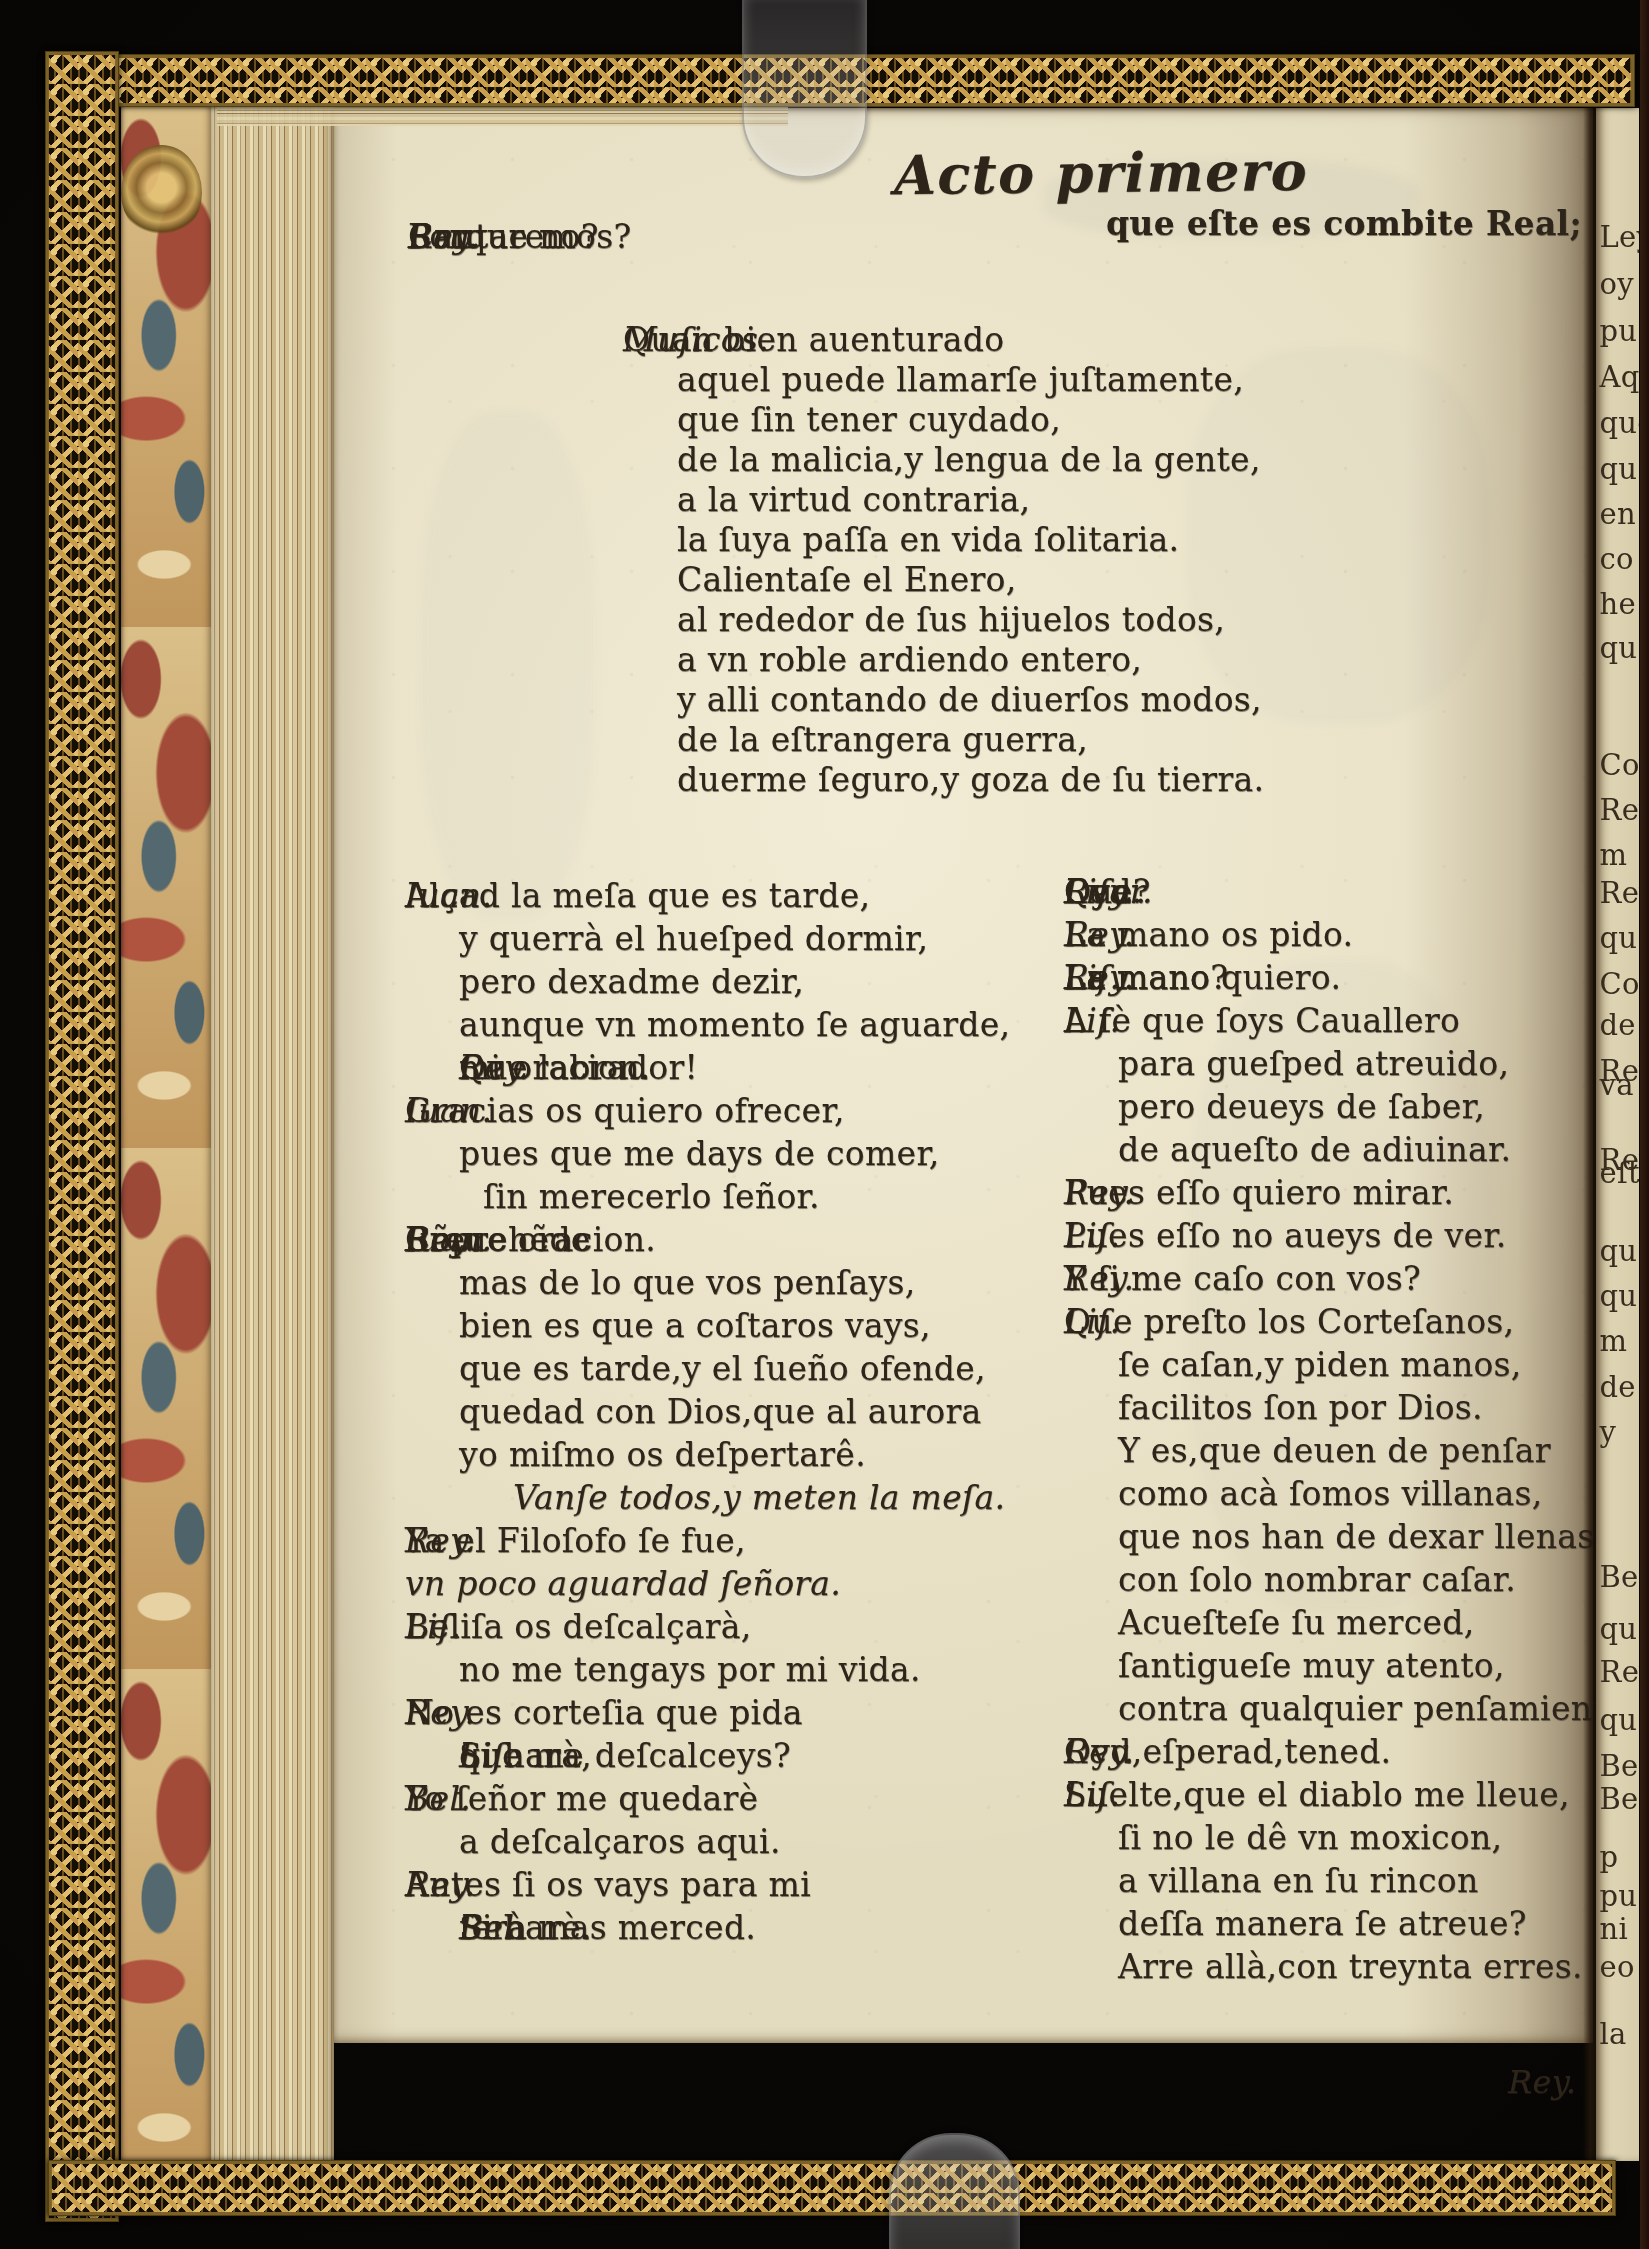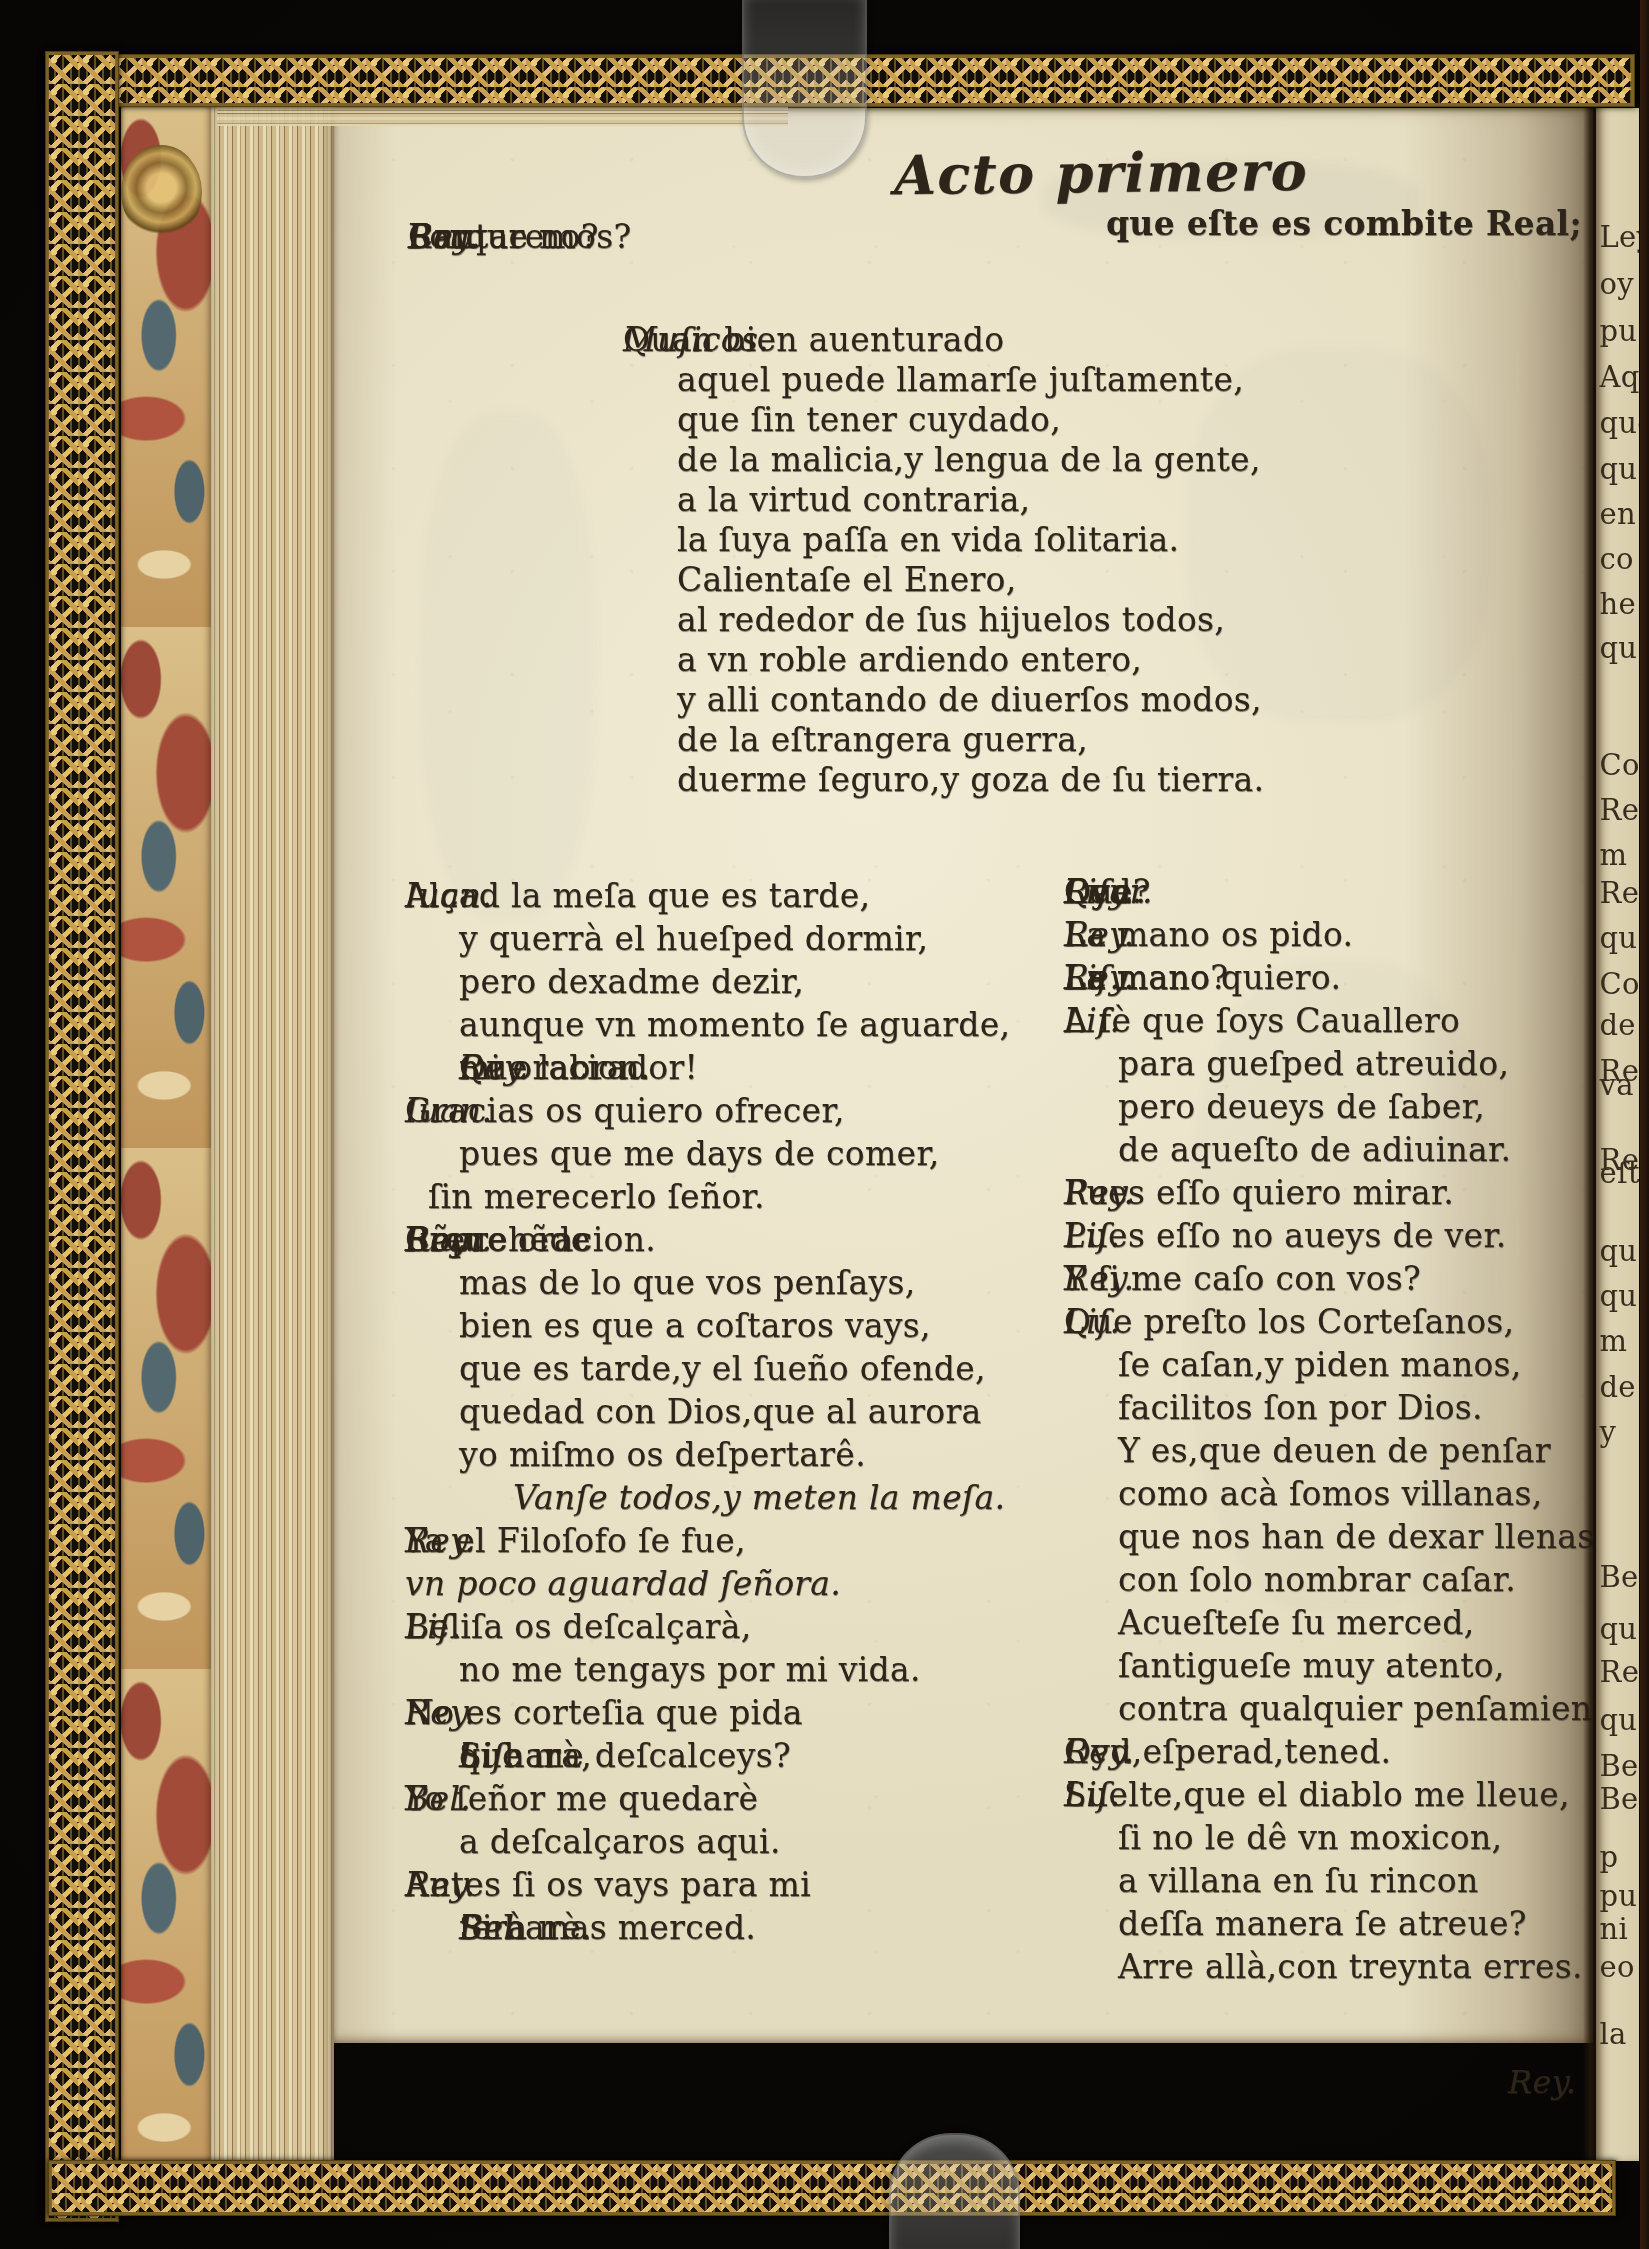--- a/index.html
+++ b/index.html
@@ -222,21 +222,21 @@
         <span class="sp">Rey.</span>
         <span>Que labrador!</span>
       </div>
       <div class="line">
         <span class="sp">Iuan.</span>
         <span>Gracias os quiero ofrecer,</span>
       </div>
       <div class="line" style="margin-left: 54px;">
         <span>pues que me days de comer,</span>
       </div>
-      <div class="line" style="margin-left: 23px;">
+      <div class="line" style="margin-left: 78px;">
         <span>ſin merecerlo ſeñor.</span>
       </div>
       <div class="line">
         <span class="sp">Rey.</span>
         <span>Breue oracion.</span>
         <span class="sp">Iuan.</span>
         <span>Cõprehẽde</span>
       </div>
       <div class="line" style="margin-left: 54px;">
         <span>mas de lo que vos penſays,</span>

